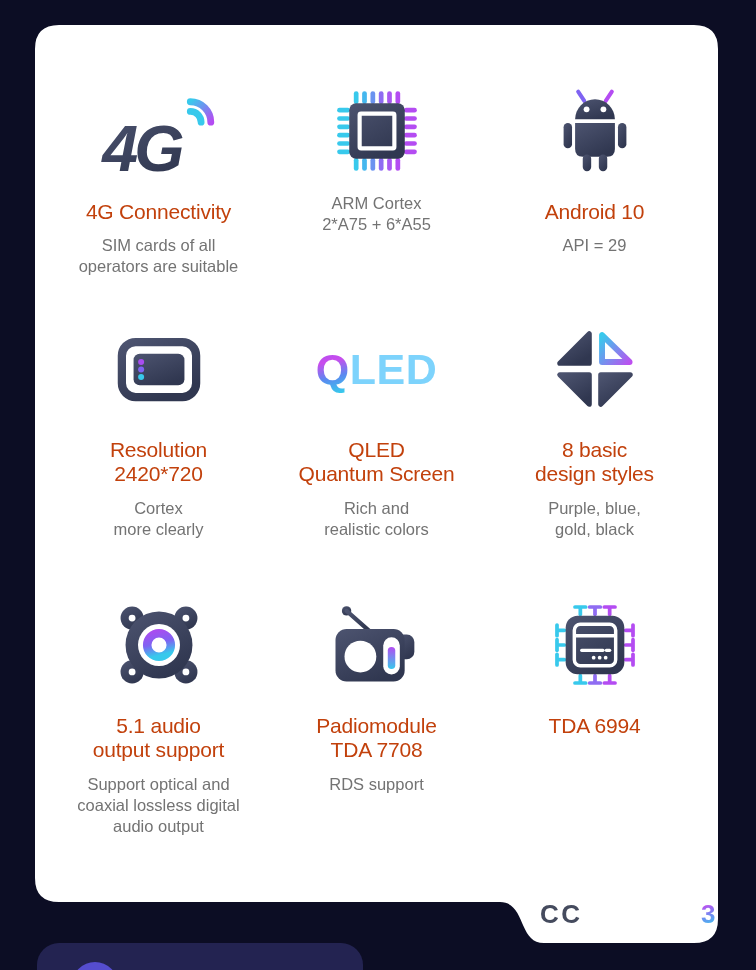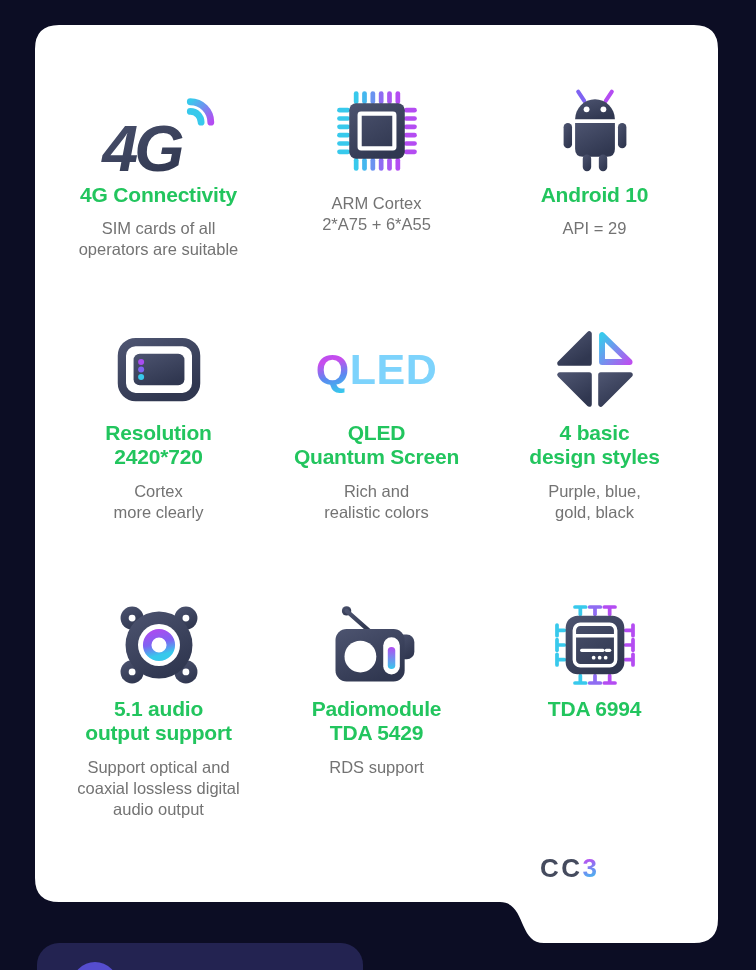--- a/index.html
+++ b/index.html
@@ -20,36 +20,36 @@
   .grid{
     position:absolute;left:35px;top:25px;width:683px;
     box-sizing:border-box;
     display:grid;grid-template-columns:1fr 1fr 1fr;
     grid-template-rows:238px 276px auto;
     padding:55px 24px 0 24px;column-gap:19px;
   }
   .cell{display:flex;flex-direction:column;align-items:center;text-align:center;}
   .icon-box{height:102px;display:flex;align-items:center;justify-content:center;}
   .feat-title{
-    margin-top:1px;font-size:21px;font-weight:700;color:#22c55e;
+    margin-top:18px;font-size:21px;font-weight:400;color:#c2410c;
     line-height:1.16;white-space:pre-line;letter-spacing:-0.2px;
   }
   .feat-desc{
     margin-top:11px;font-size:16.5px;color:#737373;
     line-height:1.28;white-space:pre-line;
   }
   .qled-word{font-size:43px;font-weight:700;letter-spacing:0.5px;line-height:1;}
   .qled-led{color:#7dd3fc;}
   .grad-text{
     background:linear-gradient(165deg,#a44df2 5%,#c94ded 35%,#5a8af0 65%,#38c9ec 95%);
     -webkit-background-clip:text;background-clip:text;color:transparent;
   }
   .logo{
-    position:absolute;left:540px;top:853px;width:178px;height:30px;
-    display:flex;align-items:center;justify-content:flex-start;
+    position:absolute;left:540px;top:899px;width:178px;height:30px;
+    display:flex;align-items:center;justify-content:space-between;
     font-size:26px;font-weight:700;letter-spacing:2.5px;line-height:1;
   }
   .logo-cc{color:#454b5e;}
   .logo-3{
     background:linear-gradient(160deg,#c04df0 15%,#6e8ef2 55%,#38c9ec 95%);
     -webkit-background-clip:text;background-clip:text;color:transparent;
   }
 </style>
 </head>
 <body>
@@ -206,21 +206,21 @@
           </linearGradient>
         </defs>
         <g fill="url(#s6)" stroke="url(#s6)" stroke-width="4" stroke-linejoin="round">
           <path d="M27.5,4.5 L27.5,27.5 L4.5,27.5 Z"></path>
           <path d="M4.5,36.5 L27.5,36.5 L27.5,59.5 Z"></path>
           <path d="M36.5,36.5 L59.5,36.5 L36.5,59.5 Z"></path>
         </g>
         <path d="M37.5,5.5 L37.5,26.5 L59,26.5 Z" fill="none" stroke="url(#t6)" stroke-width="4.6" stroke-linejoin="round"></path>
       </svg>
     </div>
-    <div class="feat-title">4 basic
+    <div class="feat-title">8 basic
 design styles</div>
     <div class="feat-desc">Purple, blue,
 gold, black</div>
   </div>
 
   <div class="cell">
     <div class="icon-box">
       <svg width="84" height="84" viewBox="0 0 64 64">
         <defs>
           <linearGradient id="s7" x1="0" y1="0" x2="0.6" y2="1">
@@ -271,21 +271,21 @@
         <circle cx="14" cy="5" r="3.4" fill="url(#s8)"></circle>
         <line x1="14" y1="5" x2="31" y2="20" stroke="url(#s8)" stroke-width="3" stroke-linecap="round"></line>
         <rect x="50" y="22" width="13" height="18" rx="5.5" fill="url(#s8)"></rect>
         <rect x="6" y="18" width="50" height="38" rx="8" fill="url(#s8)"></rect>
         <circle cx="24" cy="38" r="11.5" fill="#ffffff"></circle>
         <rect x="40.5" y="24" width="12" height="27" rx="6" fill="#ffffff"></rect>
         <rect x="43.8" y="31" width="5.4" height="16" rx="2.7" fill="url(#b8)"></rect>
       </svg>
     </div>
     <div class="feat-title">Padiomodule
-TDA 5429</div>
+TDA 7708</div>
     <div class="feat-desc">RDS support</div>
   </div>
 
   <div class="cell">
     <div class="icon-box">
       <svg width="96" height="96" viewBox="0 0 72 72">
         <defs>
           <linearGradient id="s9" x1="0" y1="0" x2="0.6" y2="1">
             <stop offset="0" stop-color="#4d5470"></stop>
               <stop offset="1" stop-color="#303750"></stop>

